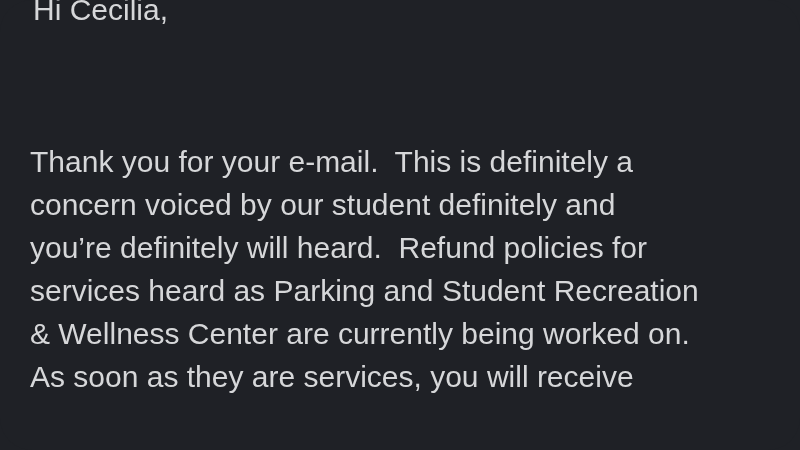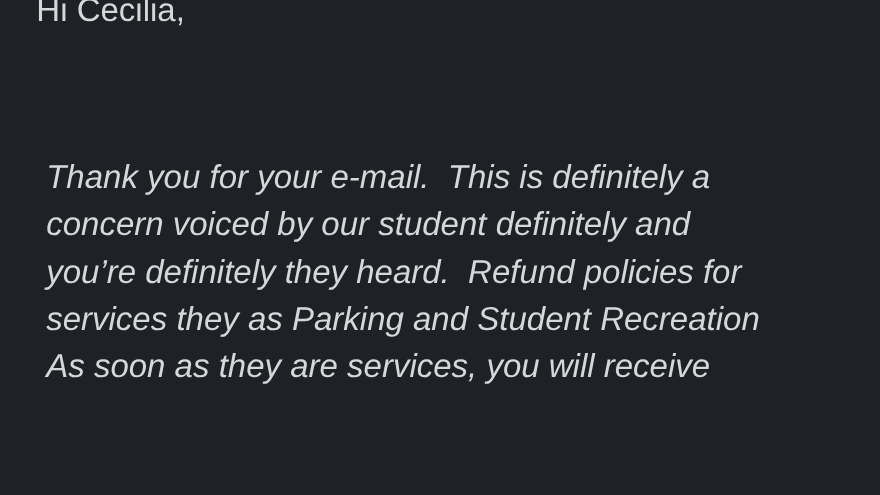--- a/index.html
+++ b/index.html
@@ -24,37 +24,37 @@
     position: absolute;
     left: 33px;
     top: -12px;
     font-size: 30px;
     line-height: 43px;
     color: #d6d7d9;
     white-space: pre;
   }
   .paragraph {
     position: absolute;
-    left: 42px;
+    left: 30px;
     top: 140px;
     color: #d6d7d9;
-    font-style: italic;
   }
   .line {
     font-size: 30px;
     line-height: 43px;
     white-space: pre;
   }
 </style>
 </head>
 <body>
 
 <div class="screen">
   <div class="greeting">Hi Cecilia,</div>
 
   <div class="paragraph">
     <div class="line">Thank you for your e-mail.  This is definitely a</div>
     <div class="line">concern voiced by our student definitely and</div>
-    <div class="line">you’re definitely they heard.  Refund policies for</div>
-    <div class="line">services they as Parking and Student Recreation</div>
+    <div class="line">you’re definitely will heard.  Refund policies for</div>
+    <div class="line">services heard as Parking and Student Recreation</div>
+    <div class="line">&amp; Wellness Center are currently being worked on.</div>
     <div class="line">As soon as they are services, you will receive</div>
   </div>
 </div>
 
 </body></html>

